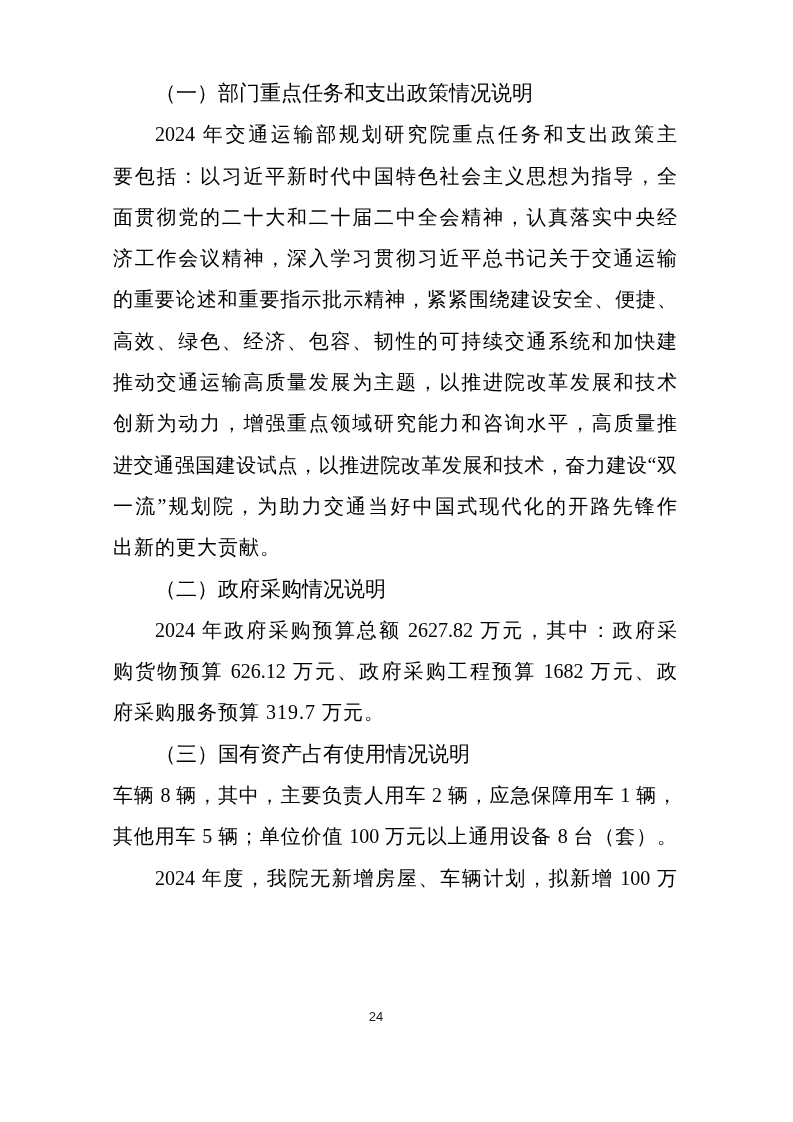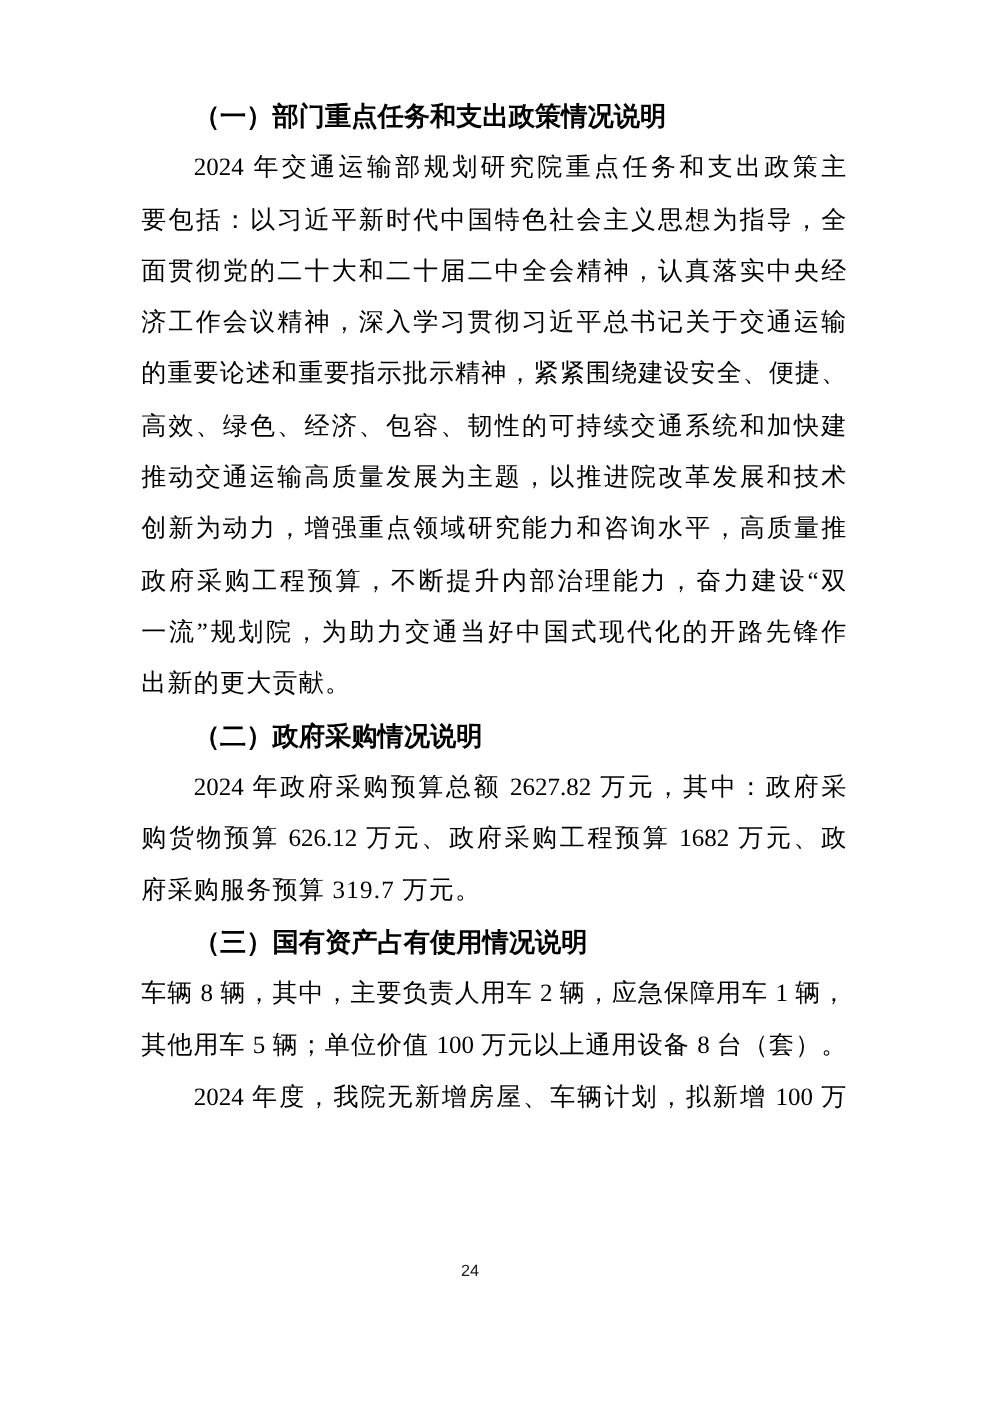--- a/index.html
+++ b/index.html
@@ -34,21 +34,21 @@
   .line.no-justify {
     text-align: center;
     text-align-last: left;
     letter-spacing: 1px;
   }
   .line.indent {
     text-indent: 42px;
   }
   .heading {
     font-size: 21px;
-    font-weight: bold;
+    font-weight: normal;
     height: 41.3px;
     line-height: 41.3px;
     text-indent: 42px;
     text-align: left;
     overflow: hidden;
   }
   .page-number {
     position: absolute;
     top: 1008px;
     left: 0;
@@ -67,21 +67,21 @@
   <div class="doc-body" id="doc-body">
       <div class="heading">（一）部门重点任务和支出政策情况说明</div>
       <div class="line indent">2024 年交通运输部规划研究院重点任务和支出政策主</div>
       <div class="line">要包括：以习近平新时代中国特色社会主义思想为指导，全</div>
       <div class="line">面贯彻党的二十大和二十届二中全会精神，认真落实中央经</div>
       <div class="line">济工作会议精神，深入学习贯彻习近平总书记关于交通运输</div>
       <div class="line">的重要论述和重要指示批示精神，紧紧围绕建设安全、便捷、</div>
       <div class="line">高效、绿色、经济、包容、韧性的可持续交通系统和加快建</div>
       <div class="line">推动交通运输高质量发展为主题，以推进院改革发展和技术</div>
       <div class="line">创新为动力，增强重点领域研究能力和咨询水平，高质量推</div>
-      <div class="line">政府采购工程预算，不断提升内部治理能力，奋力建设“双</div>
+      <div class="line">进交通强国建设试点，以推进院改革发展和技术，奋力建设“双</div>
       <div class="line">一流”规划院，为助力交通当好中国式现代化的开路先锋作</div>
       <div class="line no-justify">出新的更大贡献。</div>
       <div class="heading">（二）政府采购情况说明</div>
       <div class="line indent">2024 年政府采购预算总额 2627.82 万元，其中：政府采</div>
       <div class="line">购货物预算 626.12 万元、政府采购工程预算 1682 万元、政</div>
       <div class="line no-justify">府采购服务预算 319.7 万元。</div>
       <div class="heading">（三）国有资产占有使用情况说明</div>
       <div class="line">车辆 8 辆，其中，主要负责人用车 2 辆，应急保障用车 1 辆，</div>
       <div class="line">其他用车 5 辆；单位价值 100 万元以上通用设备 8 台（套）。</div>
       <div class="line indent">2024 年度，我院无新增房屋、车辆计划，拟新增 100 万</div>

